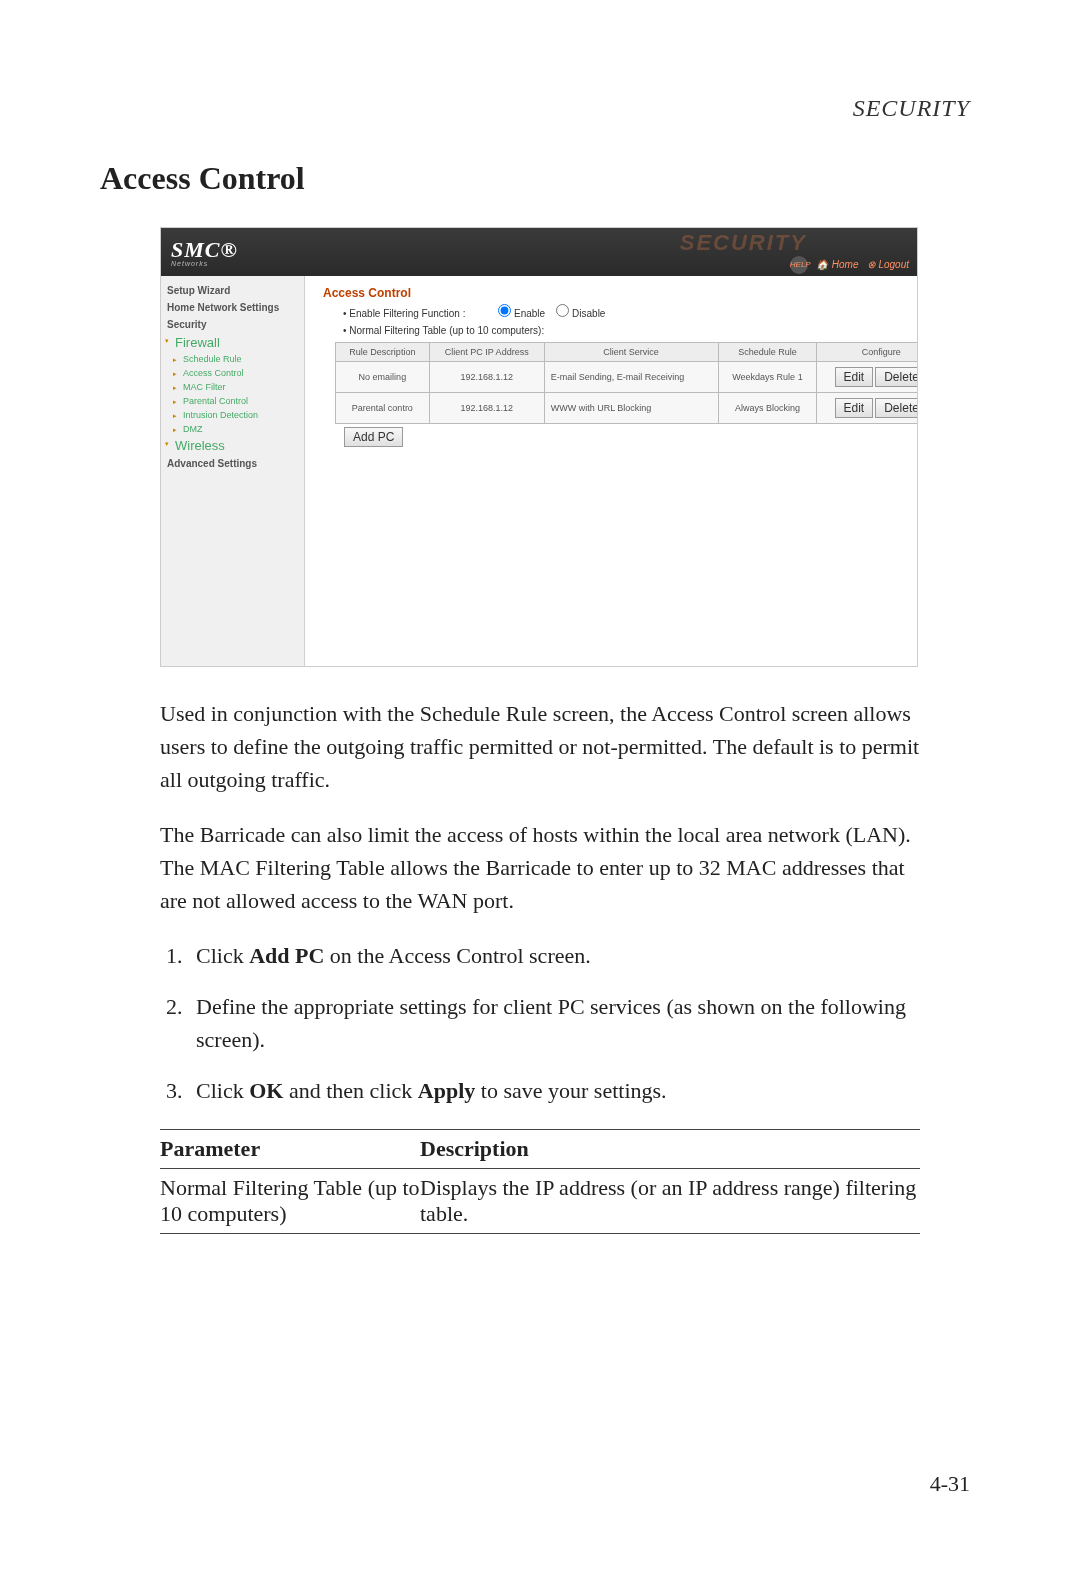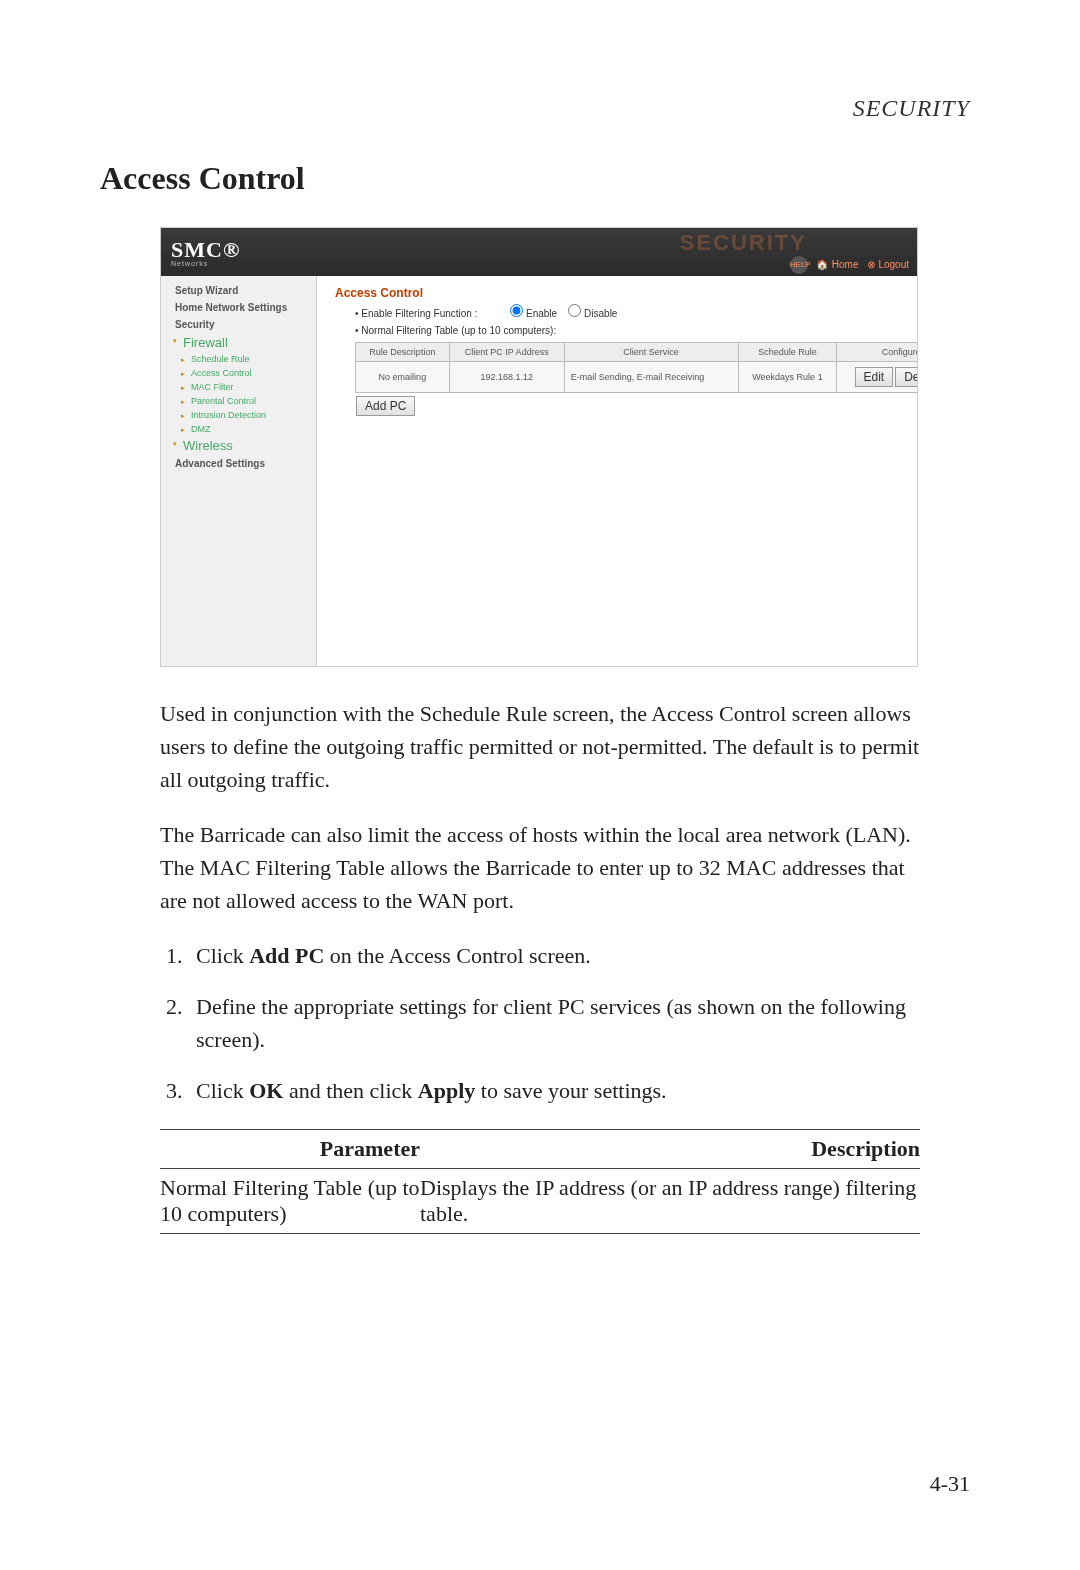--- a/index.html
+++ b/index.html
@@ -40,20 +40,21 @@
     display: flex;
     flex-direction: column;
   }
   .sb-header {
     height: 48px;
     background: linear-gradient(#3a3a3a, #2a2a2a);
     position: relative;
     display: flex;
     align-items: center;
     padding: 0 10px;
+    font-style: italic;
   }
   .sb-logo {
     color: #fff;
     font-family: 'Times New Roman', serif;
     font-size: 22px;
     font-weight: bold;
     letter-spacing: 1px;
     position: relative;
   }
   .sb-logo-sub {
@@ -87,24 +88,24 @@
     border-radius:50%;
     background:#555;
     color:#ff9060;
     font-size:8px;
     line-height:18px;
     text-align:center;
     vertical-align:middle;
   }
   .sb-body { display: flex; flex: 1; }
   .sb-sidebar {
-    width: 156px;
+    width: 144px;
     background: #f0f0f0;
     border-right: 1px solid #d0d0d0;
-    padding: 6px 8px;
+    padding: 6px 0;
   }
   .sb-sidebar .main-item {
     padding: 3px 6px;
     color: #555;
     font-weight: bold;
     font-size: 10px;
   }
   .sb-sidebar .sub-item {
     padding: 2px 6px 2px 22px;
     color: #4a6;
@@ -149,21 +150,21 @@
   .sb-desc {
     font-size: 9px;
     color: #555;
     line-height: 1.4;
     margin-bottom: 10px;
   }
   .sb-bullet { margin-left: 20px; margin-bottom: 6px; font-size:10px; }
   .sb-radio { margin-left: 30px; }
   .sb-table {
     width: 611px;
-    margin-left: 20px;
+    margin-left: 12px;
     border-collapse: collapse;
     font-size: 9px;
   }
   .sb-table th, .sb-table td {
     border: 1px solid #bbb;
     padding: 4px 6px;
     text-align: center;
     background: #f7f7f7;
     color: #555;
   }
@@ -188,21 +189,21 @@
   .body-text ol { margin-left: 28px; margin-bottom: 22px; }
   .body-text ol li { margin-bottom: 18px; padding-left: 8px; }
   .body-text b { font-weight: bold; }
   .param-table {
     margin: 10px 60px 0 60px;
     font-size: 22px;
     width: calc(100% - 120px);
     border-collapse: collapse;
   }
   .param-table th {
-    text-align: right;
+    text-align: left;
     border-top: 1.5px solid #444;
     border-bottom: 1.5px solid #444;
     padding: 6px 0;
     font-weight: bold;
     margin-left: 32px;
   }
   .param-table td {
     padding: 6px 0;
     vertical-align: top;
   }
@@ -272,20 +273,29 @@
         </tr>
         <tr>
           <td>No emailing</td>
           <td>192.168.1.12</td>
           <td style="text-align:left">E-mail Sending, E-mail Receiving</td>
           <td>Weekdays Rule 1</td>
           <td>
             <span class="sb-btn">Edit</span><span class="sb-btn">Delete</span>
           </td>
         </tr>
+        <tr>
+          <td>Parental contro</td>
+          <td>192.168.1.12</td>
+          <td style="text-align:left">WWW with URL Blocking</td>
+          <td>Always Blocking</td>
+          <td>
+            <span class="sb-btn">Edit</span><span class="sb-btn">Delete</span>
+          </td>
+        </tr>
       </tbody>
         </table>
       <div class="sb-addpc"><span class="sb-btn">Add PC</span></div>
     </div>
   </div>
 </div>
 
 <div class="body-text">
   <p>Used in conjunction with the Schedule Rule screen, the Access Control screen allows users to define the outgoing traffic permitted or not-permitted. The default is to permit all outgoing traffic.</p>
   <p>The Barricade can also limit the access of hosts within the local area network (LAN). The MAC Filtering Table allows the Barricade to enter up to 32 MAC addresses that are not allowed access to the WAN port.</p>

